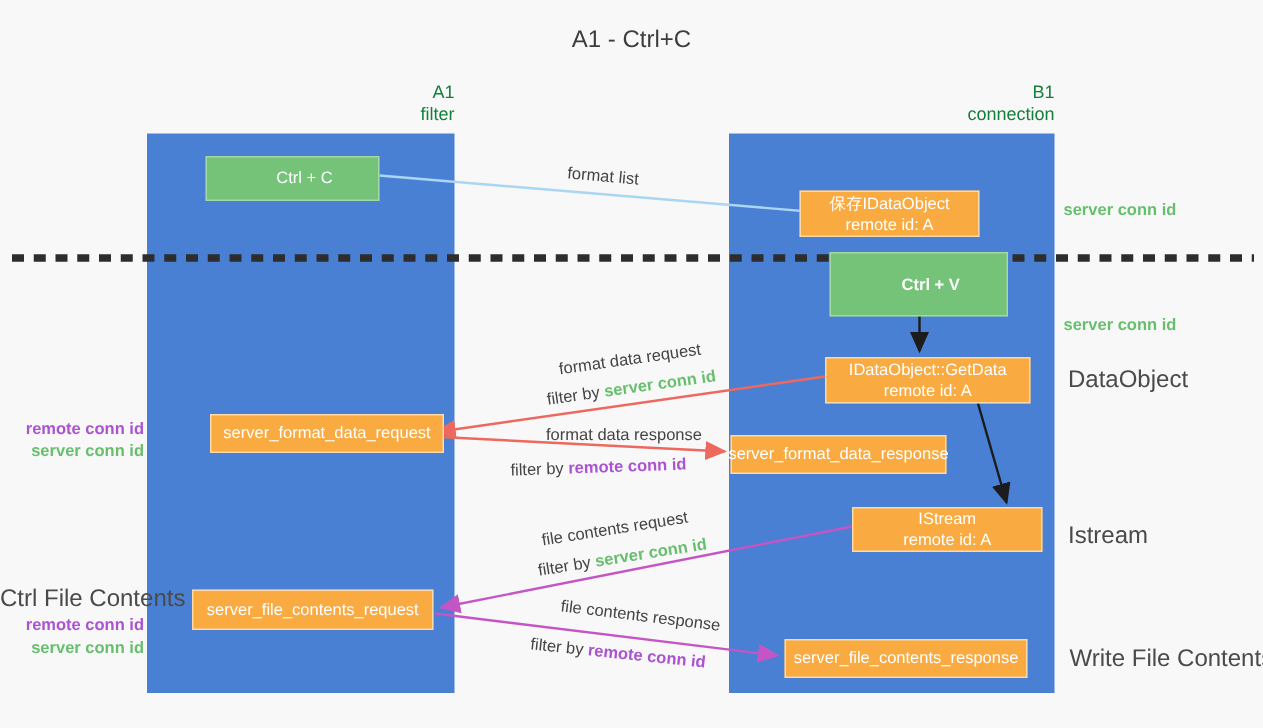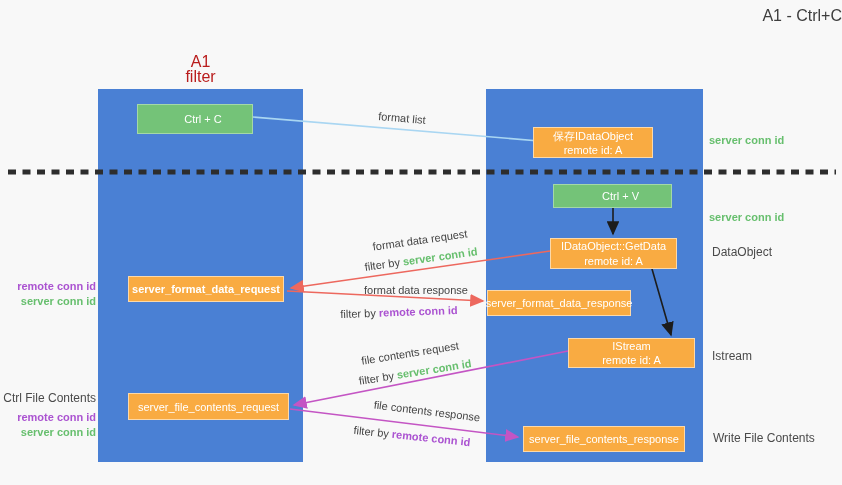--- a/index.html
+++ b/index.html
@@ -20,49 +20,49 @@
   .edges{position:absolute;left:0;top:0;width:842px;height:485px;z-index:2;pointer-events:none;}
   .edge{fill:none;stroke-width:1.6px;}
   .edge.blue{stroke:var(--blue-arrow);}
   .edge.black{stroke:#1c1c1c;}
   .edge.red{stroke:var(--red-arrow);}
   .edge.magenta{stroke:var(--magenta-arrow);}
   .sep{stroke:var(--dash);stroke-width:5px;stroke-dasharray:8 6.5;}
   .ah-blue{fill:var(--blue-arrow);} .ah-black{fill:#1c1c1c;}
   .ah-red{fill:var(--red-arrow);} .ah-magenta{fill:var(--magenta-arrow);}
 
-  .title{position:absolute;left:0;top:5px;width:100%;text-align:right;z-index:3;
+  .title{position:absolute;left:0;top:16px;width:100%;text-align:center;z-index:3;
          font-size:16px;line-height:22px;color:#3d3d3d;}
-  .lane-header{position:absolute;top:54px;text-align:center;z-index:3;
-               font-size:16px;line-height:15px;color:#b91c1c;}
+  .lane-header{position:absolute;top:54px;text-align:right;z-index:3;
+               font-size:12px;line-height:15px;color:#15803d;}
   .lane-header.left{left:98px;width:205px;}
   .lane-header.right{left:486px;width:217px;}
 
   .node{position:absolute;z-index:4;display:flex;flex-direction:column;align-items:center;
         justify-content:center;color:#fff;font-size:11px;line-height:14px;text-align:center;
         white-space:nowrap;}
   .node.orange{background:var(--node-orange);border:1px solid rgba(255,255,255,.55);}
   .node.green{background:var(--node-green);border:1px solid rgba(255,255,255,.35);padding-left:16px;}
   .n-ctrl-c{left:137px;top:104px;width:116px;height:30px;}
   .n-save{left:533px;top:127px;width:120px;height:31px;}
-  .n-ctrl-v{left:553px;top:184px;width:119px;height:24px;}
-  .n-getdata{left:550px;top:238px;width:127px;height:31px;justify-content:space-between;}
-  .n-fmt-req{left:128px;top:276px;width:156px;height:26px;font-weight:bold;}
+  .n-ctrl-v{left:553px;top:168px;width:119px;height:43px;font-weight:bold;}
+  .n-getdata{left:550px;top:238px;width:137px;height:31px;}
+  .n-fmt-req{left:140px;top:276px;width:156px;height:26px;}
   .n-fmt-resp{left:487px;top:290px;width:144px;height:26px;}
   .n-istream{left:568px;top:338px;width:127px;height:30px;}
   .n-file-req{left:128px;top:393px;width:161px;height:27px;}
   .n-file-resp{left:523px;top:426px;width:162px;height:26px;}
 
   .elabel{position:absolute;z-index:5;font-size:11px;color:var(--ink);white-space:nowrap;
           transform:translate(-50%,-50%) rotate(var(--r,0deg));}
   .green-b{color:var(--green-text);font-weight:bold;}
   .purple-b{color:var(--purple-text);font-weight:bold;}
 
   .side{position:absolute;z-index:5;white-space:nowrap;}
-  .side.gray{font-size:12px;color:var(--gray-label);}
+  .side.gray{font-size:16px;color:var(--gray-label);}
   .side.small{font-size:11px;font-weight:bold;line-height:15px;}
   .left-block{left:0;width:96px;text-align:right;}
 </style>
 </head>
 <body>
 
 <div class="canvas">
 
   <div class="lane left"></div>
   <div class="lane right"></div>
@@ -92,20 +92,24 @@
     <line class="sep" x1="8" y1="172" x2="836" y2="172"></line>
   </svg>
 
   <div class="title">
     <div>A1 - Ctrl+C</div>
   </div>
 
   <div class="lane-header left">
     <div>A1</div>
     <div>filter</div>
+  </div>
+  <div class="lane-header right">
+    <div>B1</div>
+    <div>connection</div>
   </div>
 
   <div class="node green n-ctrl-c">
     <div>Ctrl + C</div>
   </div>
   <div class="node orange n-save">
     <div>保存IDataObject</div>
     <div>remote id: A</div>
   </div>
   <div class="node green n-ctrl-v">

